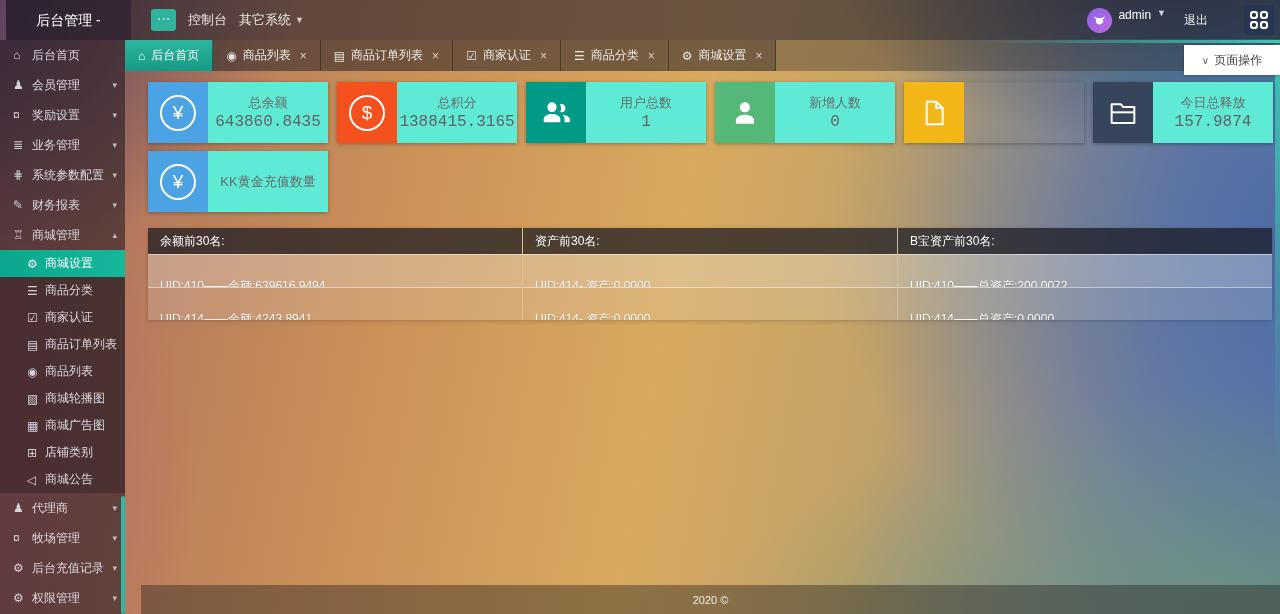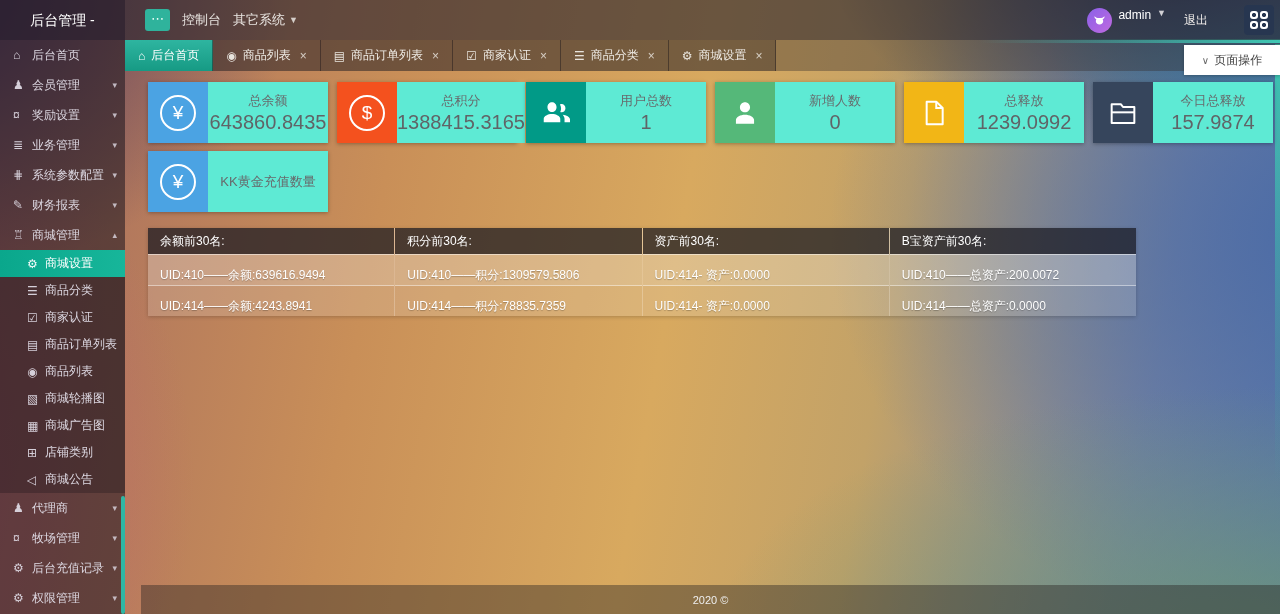--- a/index.html
+++ b/index.html
@@ -12,21 +12,21 @@
       radial-gradient(900px 420px at 98% 104%, rgba(108,150,118,0.85), transparent 60%),
       radial-gradient(760px 620px at 104% 38%, rgba(74,106,166,0.95), transparent 66%),
       radial-gradient(560px 300px at 92% -6%, rgba(38,52,78,0.95), transparent 62%),
       radial-gradient(320px 130px at 100% 8%, rgba(46,194,172,0.85), transparent 72%),
       radial-gradient(620px 480px at -6% -2%, rgba(72,54,96,0.95), transparent 60%),
       radial-gradient(520px 620px at -10% 78%, rgba(194,97,112,0.9), transparent 62%),
       linear-gradient(100deg,#a56a60 0%,#c98f58 30%,#d8a95f 52%,#c2a268 68%,#7c87a0 88%,#5f7cab 100%);
   }
 
   
-  .topbar { position:absolute; top:0; left:0; right:0; height:40px; z-index:6;
+  .topbar { position:absolute; top:0; left:6px; right:0; height:40px; z-index:6;
     background:rgba(38,34,44,0.62); display:flex; align-items:center; color:#efecee; }
   .brand { width:125px; height:40px; line-height:40px; text-align:center; font-size:14px;
     background:rgba(28,19,38,0.45); color:#fff; white-space:nowrap; }
   .more-btn { margin-left:20px; width:25px; height:22px; border-radius:3px; background:#2fb39c;
     color:#eafff8; font-size:13px; line-height:20px; text-align:center; cursor:pointer; }
   .tnav { margin-left:12px; font-size:13px; color:#eae6e2; cursor:pointer; display:flex; align-items:center; gap:4px; }
   .caret { font-size:9px; opacity:0.85; }
   .tspacer { flex:1; }
   .user { display:flex; align-items:flex-start; gap:6px; margin-right:18px; cursor:pointer; }
   .avatar { width:25px; height:25px; border-radius:50%;
@@ -77,30 +77,30 @@
   .cards { position:absolute; left:148px; top:82px; width:1133px; z-index:2;
     display:flex; flex-wrap:wrap; gap:8px 9px; }
   .card { width:180px; height:61px; display:flex; box-shadow:0 1px 4px rgba(0,0,0,0.30); }
   .card-icon { width:60px; flex:none; display:flex; align-items:center; justify-content:center; color:#fff; }
   .coin { width:36px; height:36px; border:2px solid #fff; border-radius:50%;
     display:flex; align-items:center; justify-content:center; font-size:19px; }
   .cico { width:32px; height:32px; }
   .card-body { flex:1; background:#5eead4; display:flex; flex-direction:column;
     align-items:center; justify-content:center; gap:1px; }
   .card-label { font-size:13px; color:#676a6c; }
-  .card-value { font-size:20px; color:#606467; }
-
-  
-  .rank-table { position:absolute; left:148px; top:228px; width:988px; z-index:2;
+  .card-value { font-size:16px; color:#606467;font-family:Liberation Mono, monospace; }
+
+  
+  .rank-table { position:absolute; left:148px; top:228px; width:1124px; z-index:2;
     display:flex; box-shadow:0 1px 4px rgba(0,0,0,0.2); }
   .tcol { flex:1; min-width:0; }
   .tcol + .tcol { border-left:1px solid rgba(255,255,255,0.35); }
   .thead { height:26px; line-height:26px; padding:0 12px; font-size:12px; color:#fff;
     background:rgba(24,24,32,0.72); white-space:nowrap; overflow:hidden; }
-  .trow { height:31px; line-height:31px; padding:5px 12px; font-size:12px; color:#fff;
+  .trow { height:31px; line-height:31px; padding:16px 12px; font-size:12px; color:#fff;
     border-top:1px solid rgba(255,255,255,0.5); text-shadow:0 1px 1px rgba(0,0,0,0.25);
     white-space:nowrap; overflow:hidden; }
   .tcol .trow:nth-child(2) { background:rgba(240,238,235,0.30); }
   .tcol .trow:nth-child(3) { background:rgba(240,238,235,0.18); }
 
   
   .footer { position:absolute; left:141px; right:0; bottom:0; height:29px; z-index:2;
     background:rgba(40,36,34,0.42); color:#eee; font-size:11px;
     display:flex; align-items:center; justify-content:center; }
 </style>
@@ -315,24 +315,20 @@
         <div class="card-value">0</div>
       </div>
     </div>
     <div class="card">
       <div class="card-icon" style="background: rgb(242, 182, 22);">
         <svg viewBox="0 0 24 24" class="cico">
           <path fill="none" stroke="#fff" stroke-width="1.5" stroke-linejoin="round" d="M6.5 3.5h7.2l4.8 4.8v12.2H6.5z"></path>
           <path fill="none" stroke="#fff" stroke-width="1.5" d="M13.7 3.5v4.8h4.8"></path>
         </svg>
       </div>
-      <div class="card-body">
-        <div class="card-label">总释放</div>
-        <div class="card-value">1239.0992</div>
-      </div>
     </div>
     <div class="card">
       <div class="card-icon" style="background: rgb(54, 69, 92);">
         <svg viewBox="0 0 24 24" class="cico">
           <path fill="none" stroke="#fff" stroke-width="1.5" stroke-linejoin="round" d="M3.5 7.5v-2h7l1.5 2h8.5v12h-17z"></path>
           <path fill="none" stroke="#fff" stroke-width="1.5" d="M3.5 11.5h17"></path>
         </svg>
       </div>
       <div class="card-body">
         <div class="card-label">今日总释放</div>
@@ -349,25 +345,20 @@
     </div>
   </div>
 
 <div class="rank-table" id="rank-table">
     <div class="tcol">
       <div class="thead">余额前30名:</div>
       <div class="trow">UID:410——余额:639616.9494</div>
       <div class="trow">UID:414——余额:4243.8941</div>
     </div>
     <div class="tcol">
-      <div class="thead">积分前30名:</div>
-      <div class="trow">UID:410——积分:1309579.5806</div>
-      <div class="trow">UID:414——积分:78835.7359</div>
-    </div>
-    <div class="tcol">
       <div class="thead">资产前30名:</div>
       <div class="trow">UID:414- 资产:0.0000</div>
       <div class="trow">UID:414- 资产:0.0000</div>
     </div>
     <div class="tcol">
       <div class="thead">B宝资产前30名:</div>
       <div class="trow">UID:410——总资产:200.0072</div>
       <div class="trow">UID:414——总资产:0.0000</div>
     </div>
   </div>

